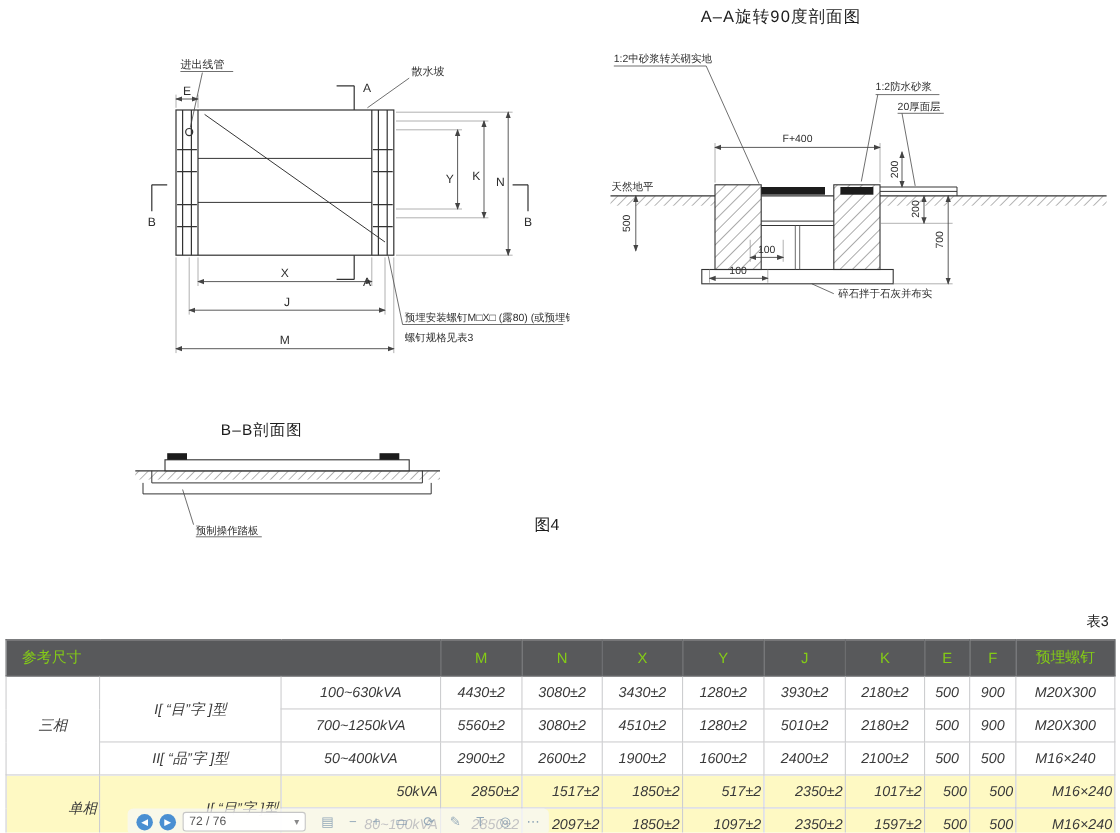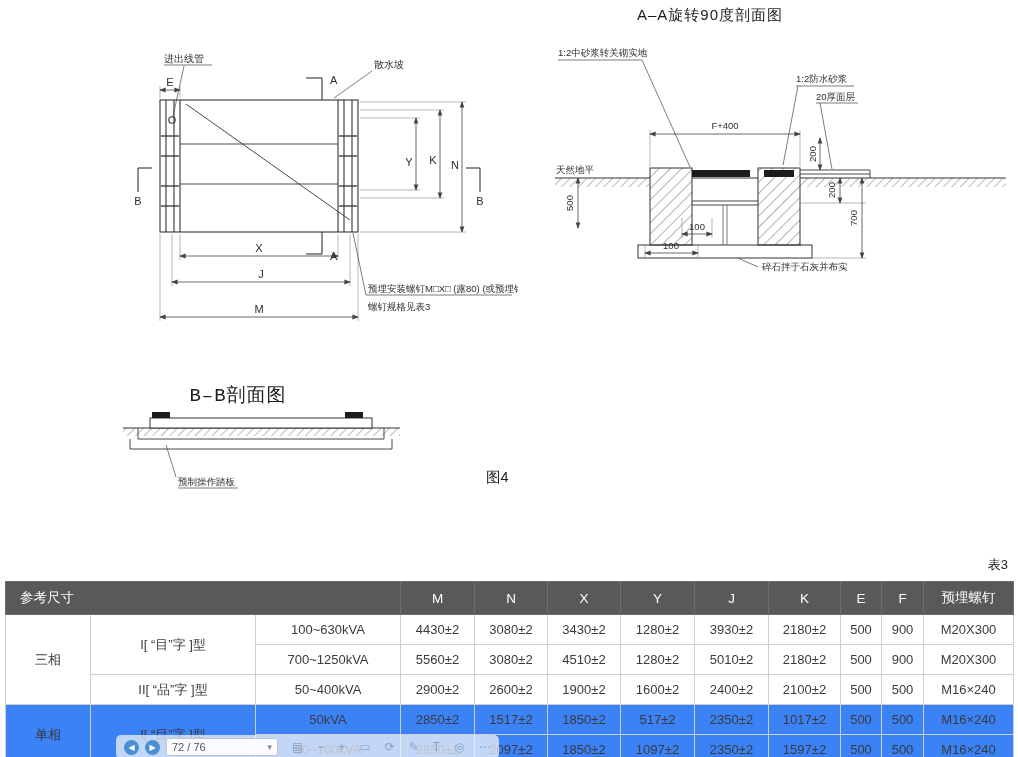--- a/index.html
+++ b/index.html
@@ -1,41 +1,41 @@
 <!DOCTYPE html>
 <html><head>
 <meta charset="utf-8">
 <style>
   html,body{margin:0;padding:0;background:#fff;}
   .page{position:relative;width:1018px;height:757px;background:#ffffff;overflow:hidden;
         font-family:"Liberation Sans","DejaVu Sans",sans-serif;color:#222;}
   .title{position:absolute;font-size:15px;color:#1c1c1c;text-align:center;letter-spacing:1px;}
   .t-plan{left:150px;top:6px;width:210px;}
   .t-aa{left:600px;top:6px;width:220px;}
-  .t-bb{left:158px;top:382px;width:160px;font-size:19px;font-family:Liberation Mono, monospace;}
+  .t-bb{left:158px;top:382px;width:160px;font-size:14px;}
   .fig-label{position:absolute;left:486px;top:468px;width:44px;font-size:14.5px;color:#1c1c1c;}
   .tbl-caption{position:absolute;left:950px;top:556px;width:58px;text-align:right;font-size:13px;color:#222;}
   svg{position:absolute;}
   .svg-plan{left:108px;top:36px;}
   .svg-aa{left:540px;top:38px;}
   .svg-bb{left:108px;top:395px;}
   svg text{font-family:"Liberation Sans","DejaVu Sans",sans-serif;fill:#2e2e2e;}
   .lbl{font-size:10px;}
   .lbl-s{font-size:9.5px;}
   .dimL{font-size:11px;text-anchor:middle;}
   .dimS{font-size:9.5px;text-anchor:middle;}
 
   .dim-table{position:absolute;left:5px;top:581px;width:1008px;border-collapse:collapse;
              table-layout:fixed;font-size:13px;color:#3a3a3a;background:#fff;}
-  .dim-table th{background:#58595b;color:#ffffff;font-weight:normal;height:30px;
+  .dim-table th{background:#58595b;color:#84cc16;font-weight:normal;height:30px;
                 border:1px solid #6d6e70;font-size:13.5px;text-align:center;}
   .dim-table th.th-ref{text-align:left;padding-left:14px;}
   .dim-table td{border:1px solid #cdced0;text-align:center;height:29px;background:#fff;padding:0 2px;
-                overflow:hidden;white-space:nowrap;}
-  .dim-table tr.pink td{background:#3b82f6;}
+                overflow:hidden;white-space:nowrap;font-style:italic;}
+  .dim-table tr.pink td{background:#fef9c3;text-align:right;}
 
   .pdf-toolbar{position:absolute;left:116px;top:735px;height:22px;display:flex;align-items:center;
                gap:6px;padding:1px 8px;background:rgba(246,246,248,.72);border-radius:5px;z-index:10;}
   .tb-circle{width:15px;height:15px;border-radius:50%;background:#4a8fd2;color:#fff;font-size:8px;
              line-height:15px;text-align:center;border:none;padding:0;cursor:pointer;flex:0 0 auto;}
   .tb-pagebox{display:flex;align-items:center;justify-content:space-between;width:100px;height:16px;
               background:rgba(255,255,255,.92);border:1px solid #c6c6c6;border-radius:3px;
               font-size:11px;color:#555;padding:0 5px;flex:0 0 auto;}
   .tb-caret{color:#888;font-size:9px;}
   .tb-icons{display:flex;gap:14px;margin-left:8px;opacity:.8;}

